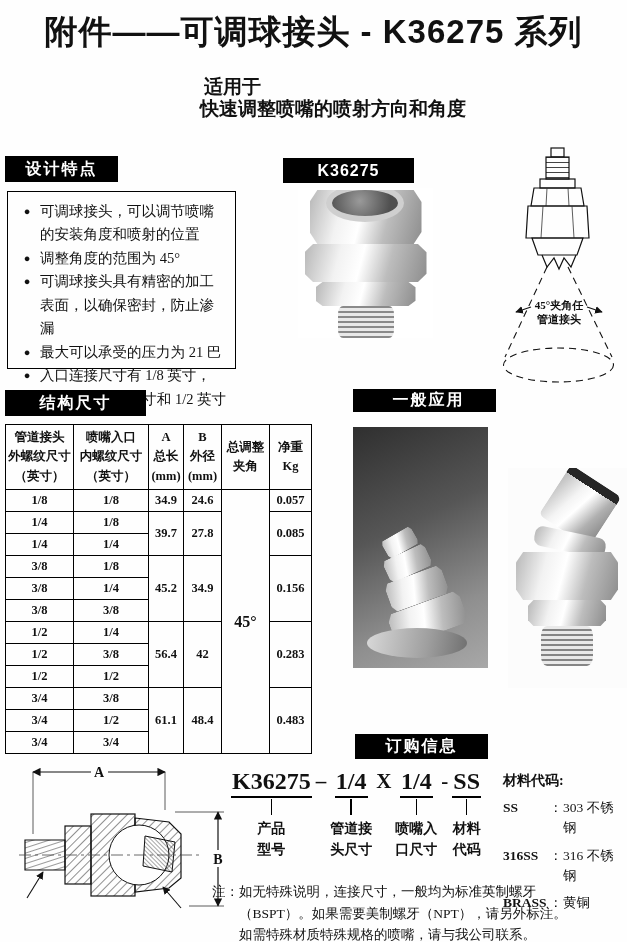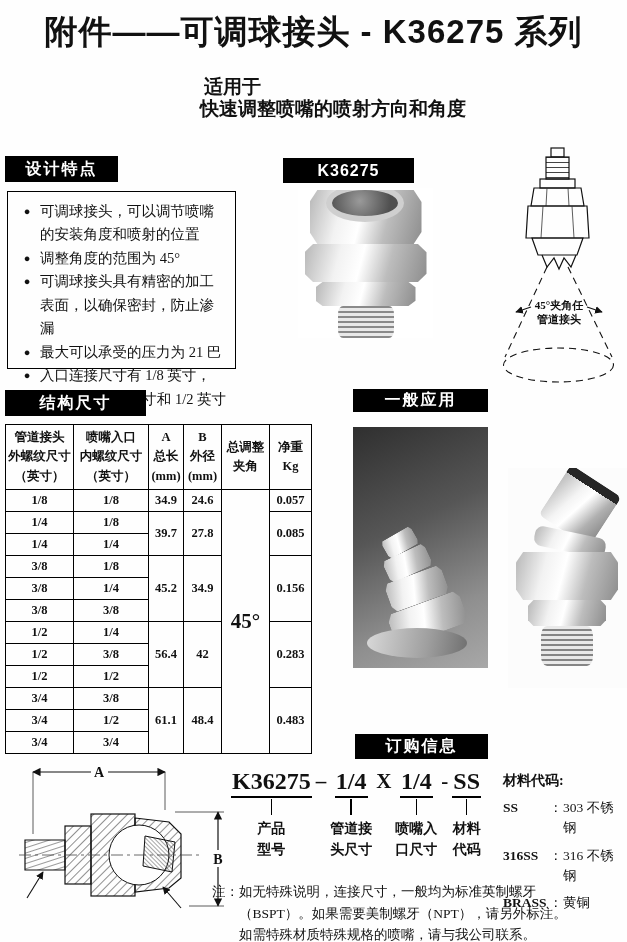--- a/index.html
+++ b/index.html
@@ -37,21 +37,21 @@
   table.dims{
     border-collapse:collapse;table-layout:fixed;
     font-family:"Liberation Serif","DejaVu Serif",serif;
   }
   table.dims th,table.dims td{
     border:1.6px solid #000;text-align:center;vertical-align:middle;
     font-weight:bold;padding:0;
   }
   table.dims th{font-size:12.5px;line-height:1.55;height:64px;}
   table.dims td{font-size:12.5px;height:21px;}
-  table.dims .angle-cell{font-size:21px;}
+  table.dims .angle-cell{font-size:16px;}
   
   .metal{background:linear-gradient(105deg,#b7b7b7 0%,#f2f2f2 28%,#ffffff 46%,#bdbdbd 68%,#8d8d8d 100%);}
   .hexclip{clip-path:polygon(0 22%,7% 0,93% 0,100% 22%,100% 78%,93% 100%,7% 100%,0 78%);}
   .photo-product{left:298px;top:188px;width:135px;height:150px;background:#fff;
     display:flex;flex-direction:column;align-items:center;justify-content:flex-end;}
   .pp-top{width:112px;height:54px;position:relative;}
   .pp-opening{position:absolute;left:16px;top:-6px;width:66px;height:26px;border-radius:50%;
     background:radial-gradient(circle at 42% 42%,#9a9a9a,#4f4f4f 75%);border:6px solid #cfcfcf;box-sizing:content-box;}
   .pp-mid{width:122px;height:38px;}
   .pp-low{width:100px;height:24px;}
@@ -280,21 +280,21 @@
           <td>3/4</td>
           <td>1/2</td>
         </tr>
         <tr>
           <td>3/4</td>
           <td>3/4</td>
         </tr>
       </tbody>
   </table>
 
-  <div class="abs black-bar" style="left:353px;top:389px;width:135px;height:23px;">一般应用</div>
+  <div class="abs black-bar" style="left:353px;top:389px;width:135px;height:23px;padding-left:8px;">一般应用</div>
   <div class="abs photo-dark">
     <div class="pd-stack">
       <div class="pd-s1 metal hexclip"></div>
       <div class="pd-s2 metal hexclip"></div>
       <div class="pd-s3 metal hexclip"></div>
       <div class="pd-s4 metal hexclip"></div>
     </div>
     <div class="pd-base"></div>
   </div>
   <div class="abs photo-light">

